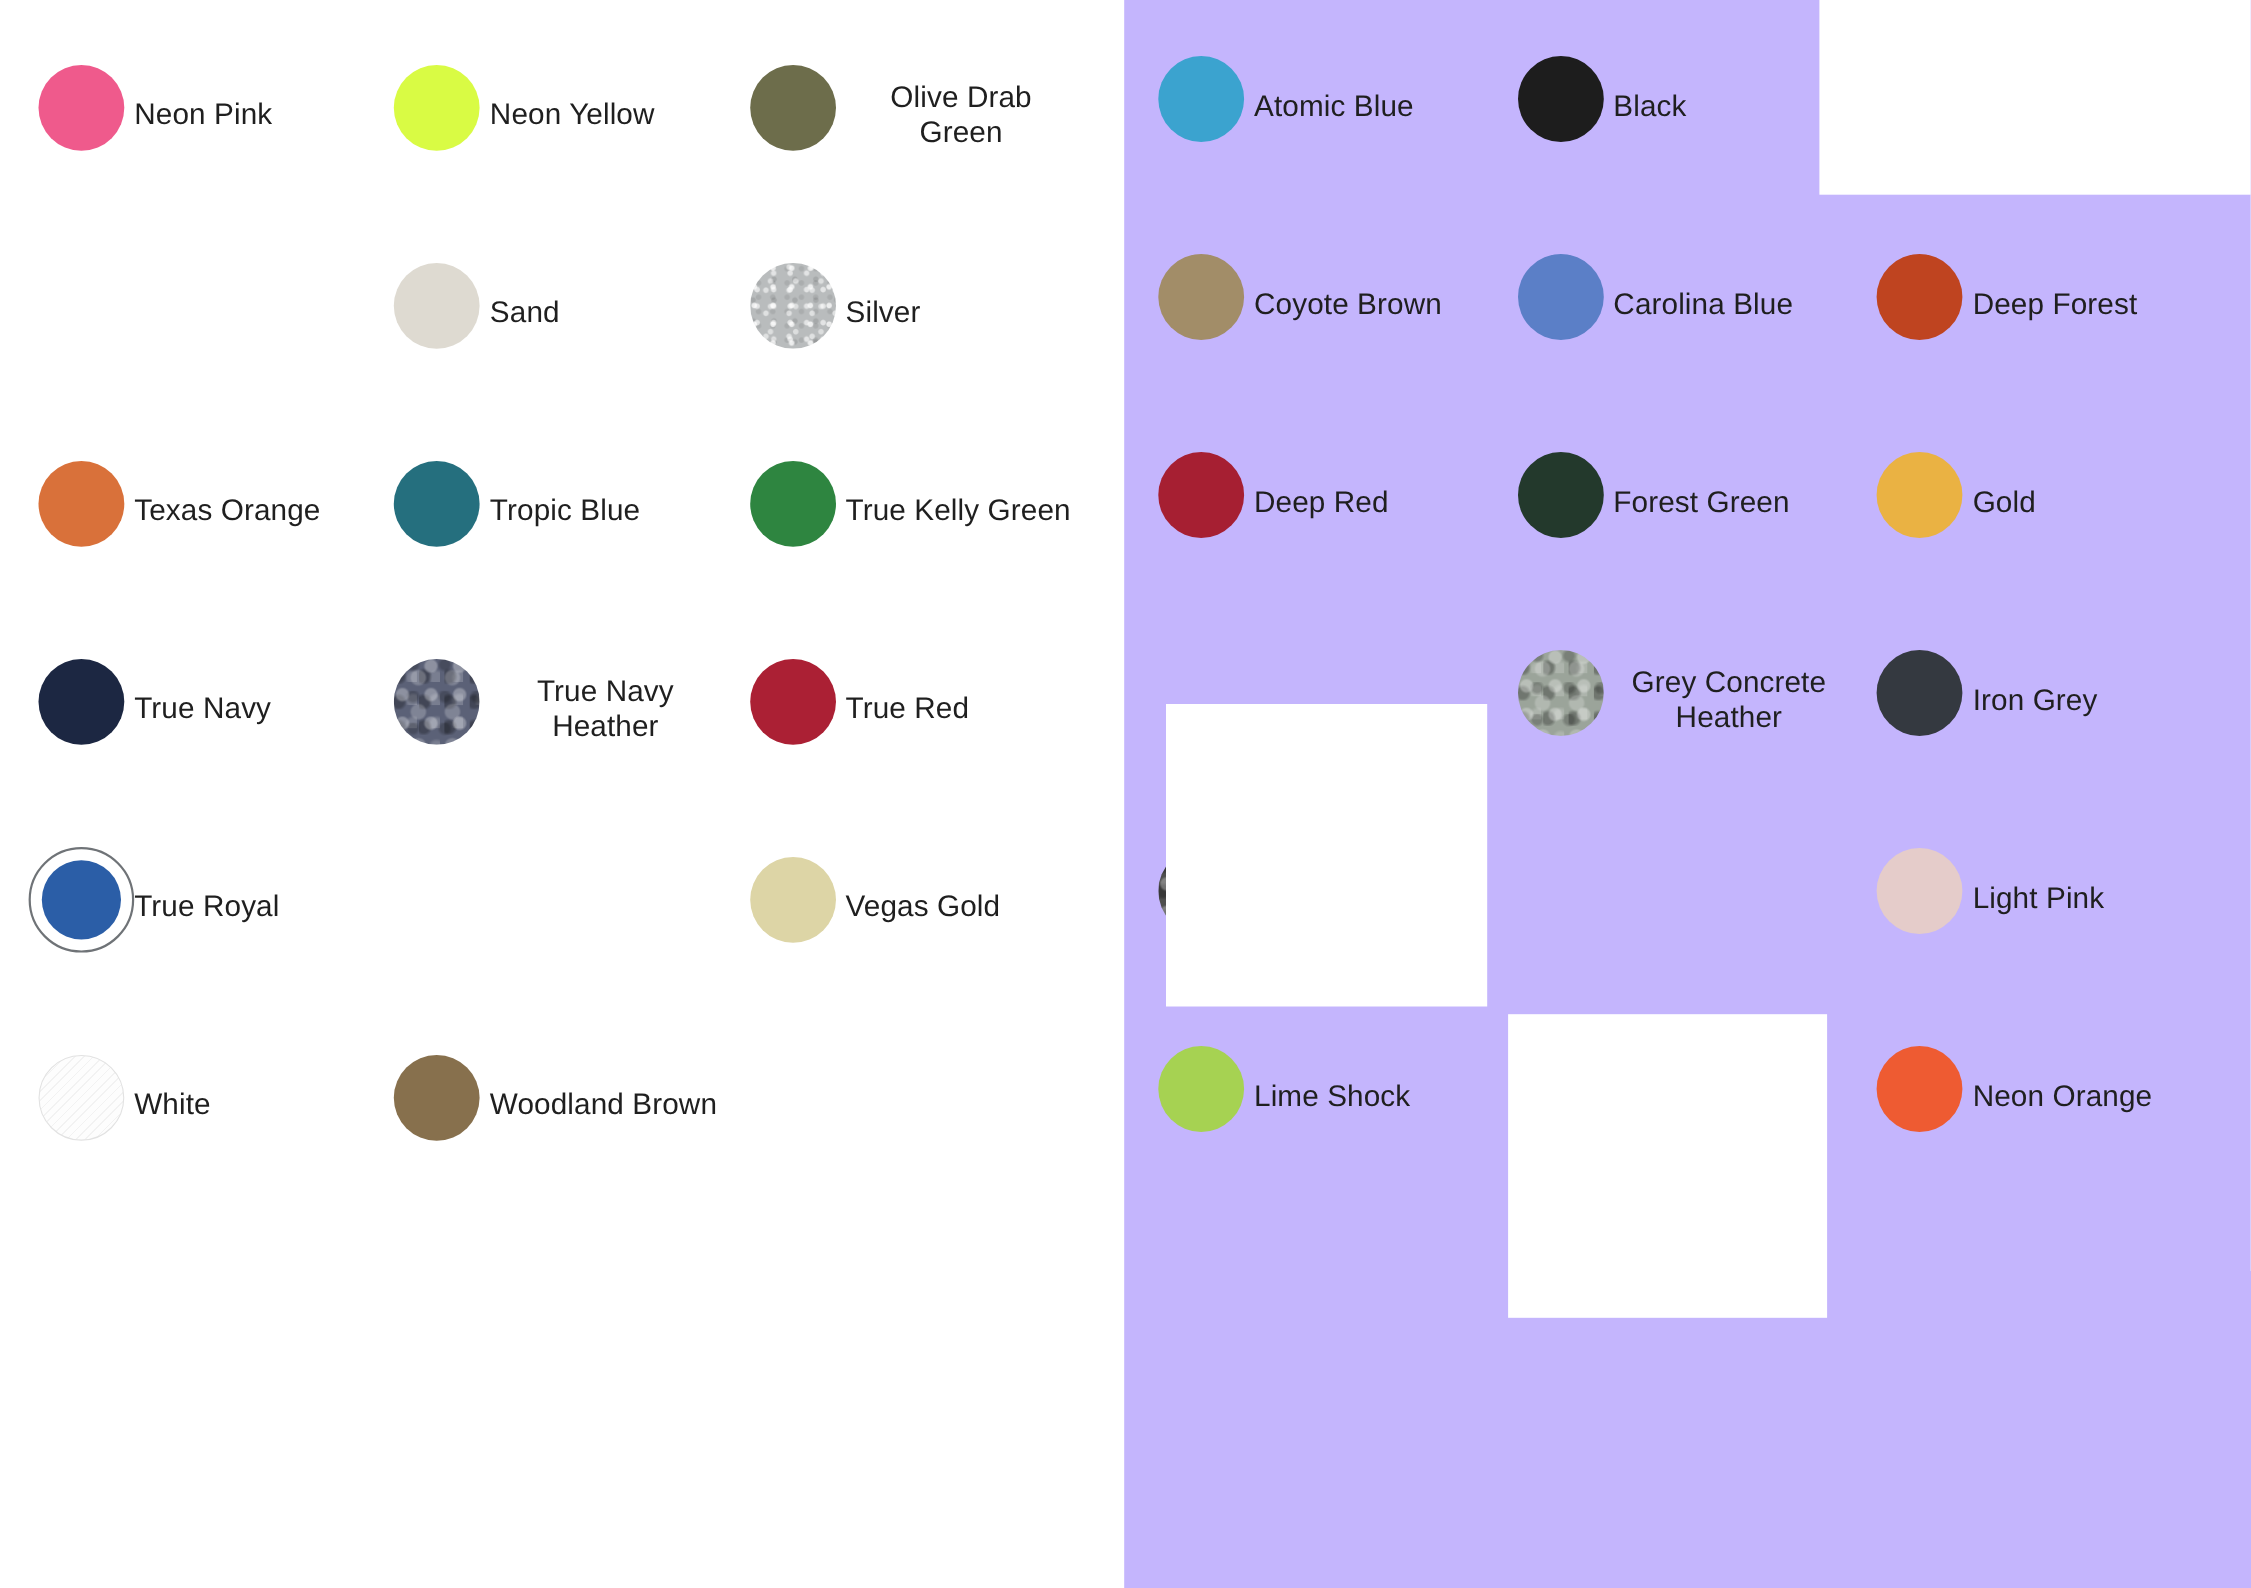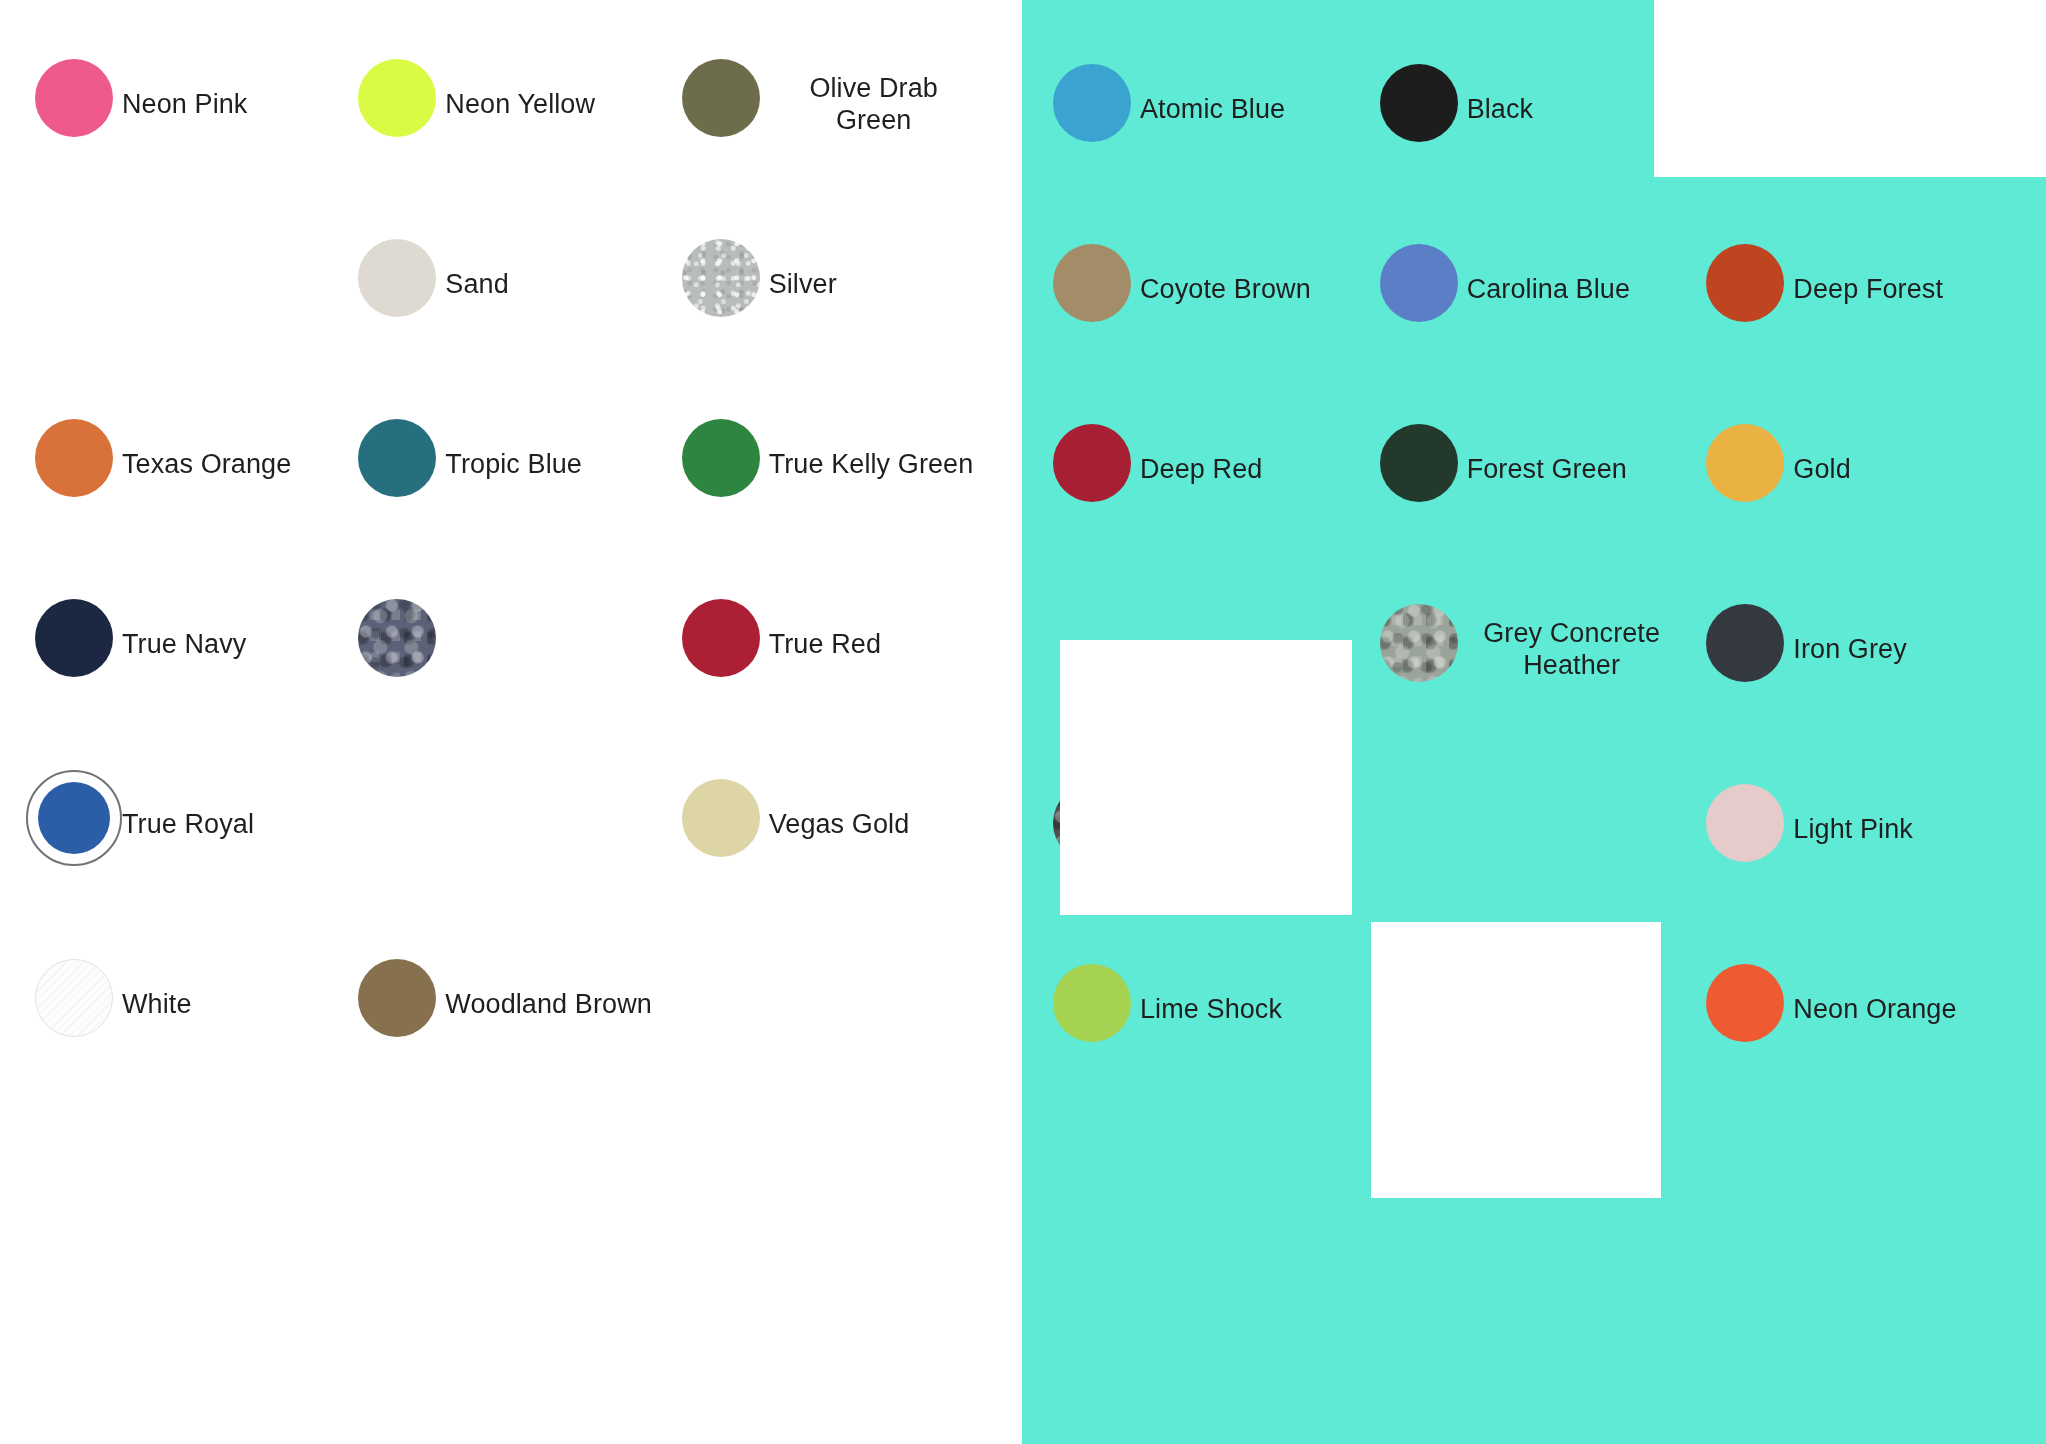--- a/index.html
+++ b/index.html
@@ -28,22 +28,22 @@
     position: relative;
     box-sizing: border-box;
   }
   .panel-left {
     width: 1022px;
     background: #ffffff;
     padding: 0 26px;
   }
   .panel-right {
     width: 1024px;
-    background: #5eead4;
-    padding: 13px 22px;
+    background: #c4b5fd;
+    padding: 0 22px;
   }
 
   .swatch-grid {
     position: relative;
     z-index: 1;
     display: grid;
     grid-template-columns: repeat(3, 1fr);
     width: 100%;
   }
   .panel-left .swatch-grid {
@@ -206,20 +206,21 @@
         <div class="swatch-cell">
           <div class="swatch-dot-wrap">
             <div class="swatch-dot" style="background-color: rgb(28, 39, 66);"></div>
           </div>
           <div class="swatch-label">True Navy</div>
         </div>
         <div class="swatch-cell">
           <div class="swatch-dot-wrap">
             <div class="swatch-dot tex-heather" style="background-color: rgb(91, 97, 119);"></div>
           </div>
+          <div class="swatch-label">True Navy Heather</div>
         </div>
         <div class="swatch-cell">
           <div class="swatch-dot-wrap">
             <div class="swatch-dot" style="background-color: rgb(171, 32, 52);"></div>
           </div>
           <div class="swatch-label">True Red</div>
         </div>
         <div class="swatch-cell is-selected" aria-selected="true">
           <div class="swatch-dot-wrap">
             <div class="swatch-dot" style="background-color: rgb(43, 94, 167);"></div>

